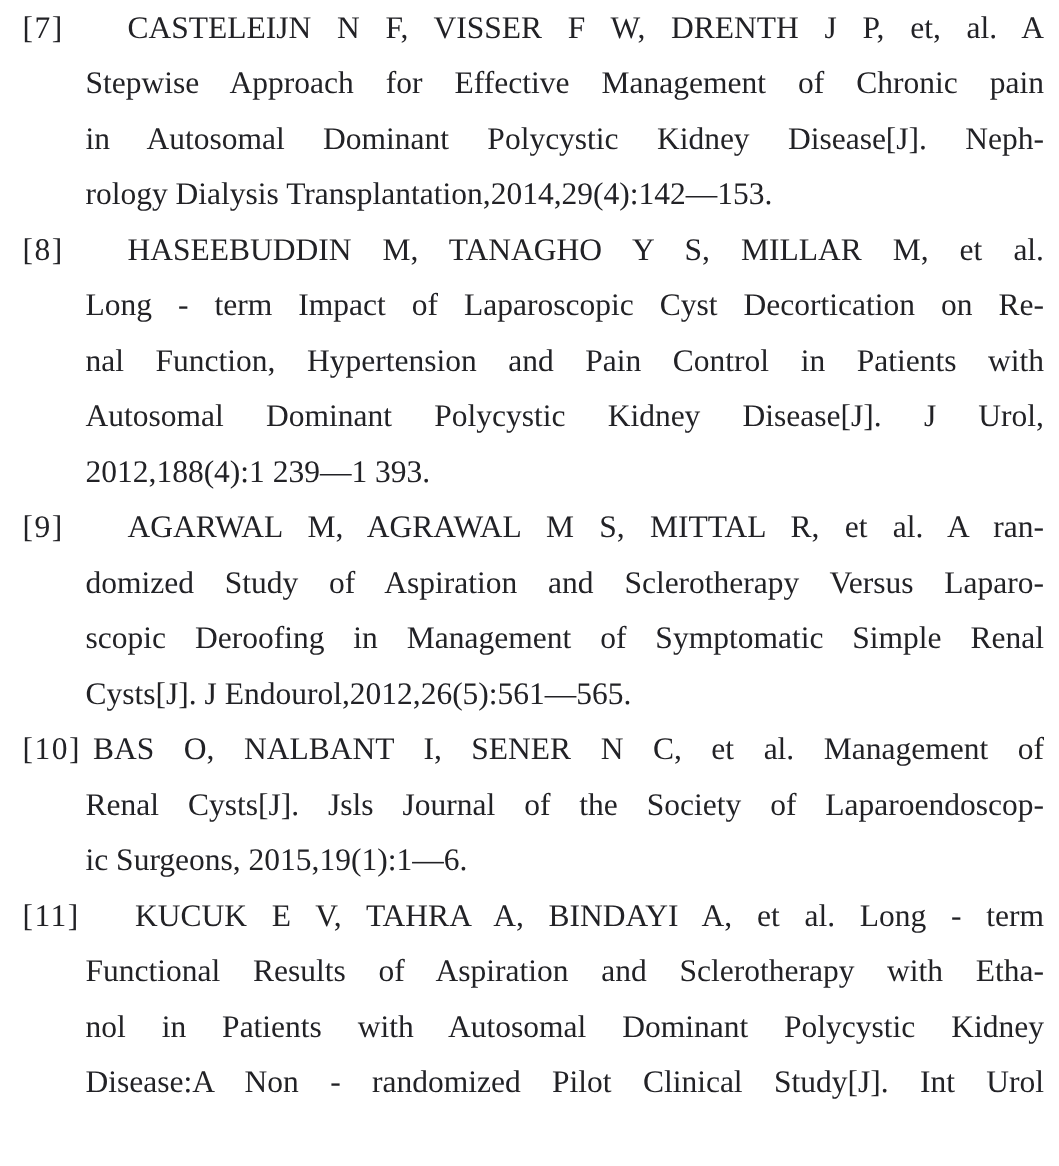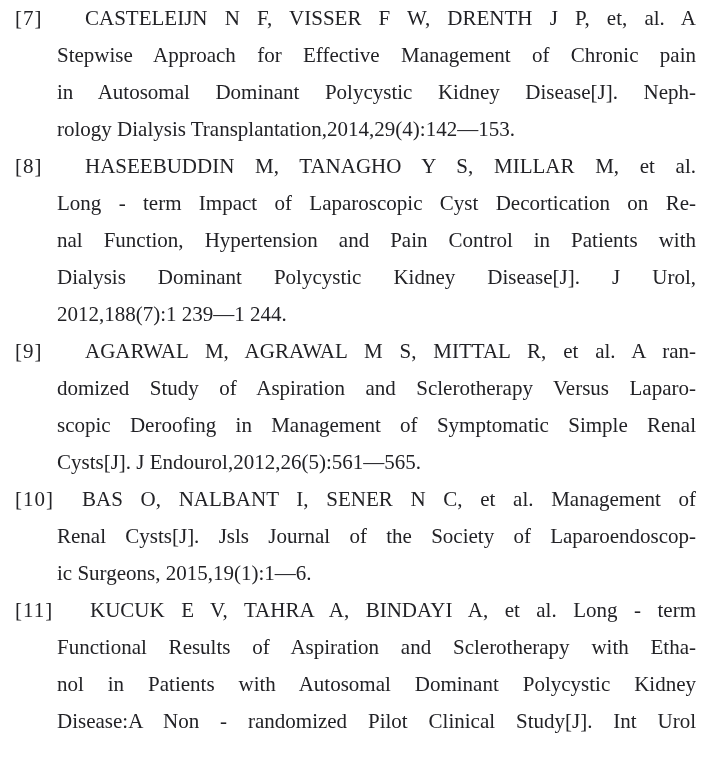--- a/index.html
+++ b/index.html
@@ -60,39 +60,39 @@
           <div class="ref-line last">rology Dialysis Transplantation,2014,29(4):142—153.</div>
         </div>
   </div>
 
   <div class="ref">
     <div class="ref-label">[8]</div>
     <div class="ref-content">
           <div class="ref-line" style="padding-left: 28px;">HASEEBUDDIN M, TANAGHO Y S, MILLAR M, et al.</div>
           <div class="ref-line">Long - term Impact of Laparoscopic Cyst Decortication on Re-</div>
           <div class="ref-line">nal Function, Hypertension and Pain Control in Patients with</div>
-          <div class="ref-line">Dialysis Dominant Polycystic Kidney Disease[J]. J Urol,</div>
-          <div class="ref-line last">2012,188(7):1 239—1 244.</div>
+          <div class="ref-line">Autosomal Dominant Polycystic Kidney Disease[J]. J Urol,</div>
+          <div class="ref-line last">2012,188(4):1 239—1 393.</div>
         </div>
   </div>
 
   <div class="ref">
     <div class="ref-label">[9]</div>
     <div class="ref-content">
           <div class="ref-line" style="padding-left: 28px;">AGARWAL M, AGRAWAL M S, MITTAL R, et al. A ran-</div>
           <div class="ref-line">domized Study of Aspiration and Sclerotherapy Versus Laparo-</div>
           <div class="ref-line">scopic Deroofing in Management of Symptomatic Simple Renal</div>
           <div class="ref-line last">Cysts[J]. J Endourol,2012,26(5):561—565.</div>
         </div>
   </div>
 
   <div class="ref">
     <div class="ref-label">[10]</div>
     <div class="ref-content">
-          <div class="ref-line" style="padding-left: 5px; margin-left: 20px;">BAS O, NALBANT I, SENER N C, et al. Management of</div>
+          <div class="ref-line" style="padding-left: 5px;">BAS O, NALBANT I, SENER N C, et al. Management of</div>
           <div class="ref-line">Renal Cysts[J]. Jsls Journal of the Society of Laparoendoscop-</div>
           <div class="ref-line last">ic Surgeons, 2015,19(1):1—6.</div>
         </div>
   </div>
 
   <div class="ref">
     <div class="ref-label">[11]</div>
     <div class="ref-content">
           <div class="ref-line" style="padding-left: 5px; margin-left: 28px;">KUCUK E V, TAHRA A, BINDAYI A, et al. Long - term</div>
           <div class="ref-line">Functional Results of Aspiration and Sclerotherapy with Etha-</div>

